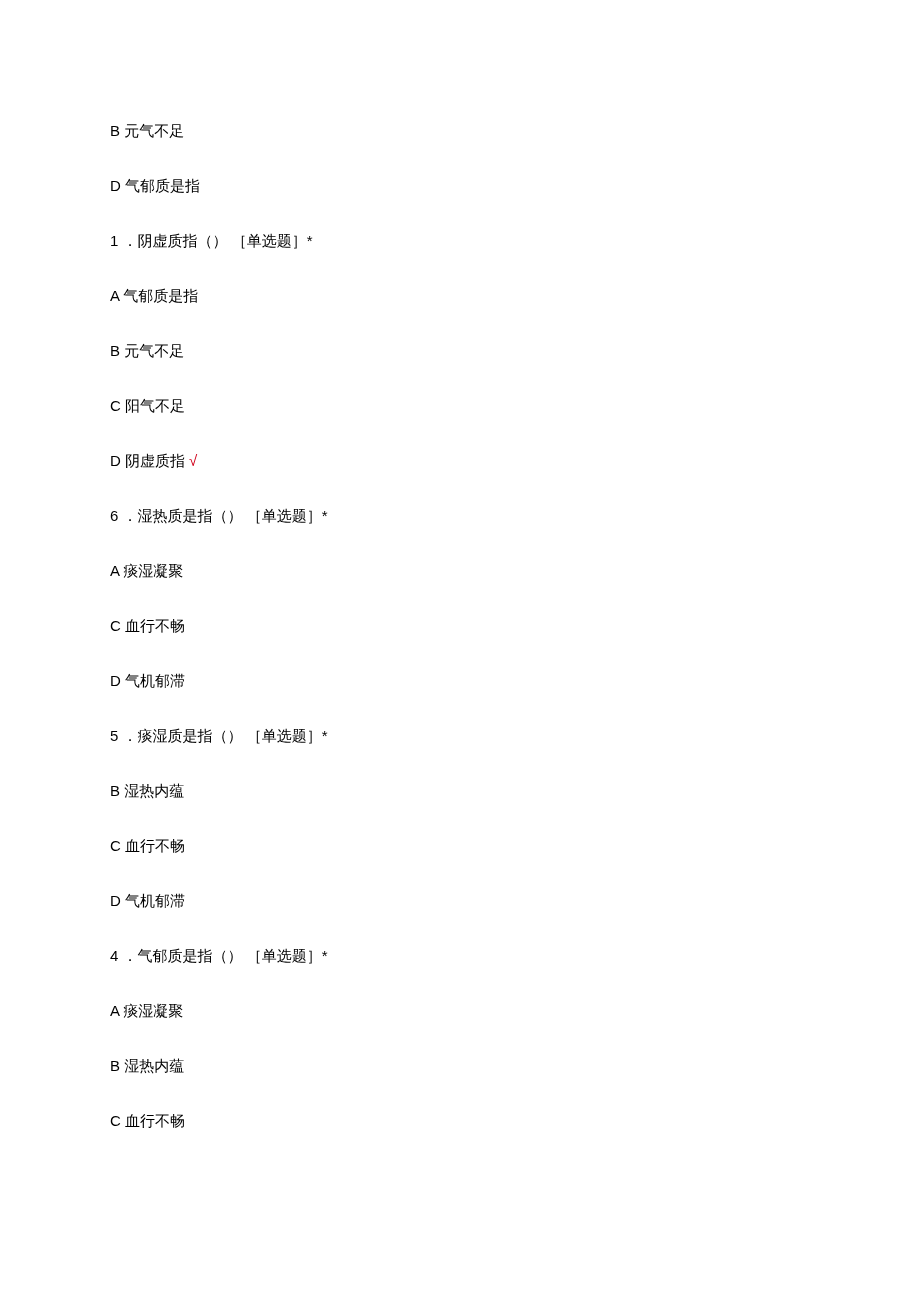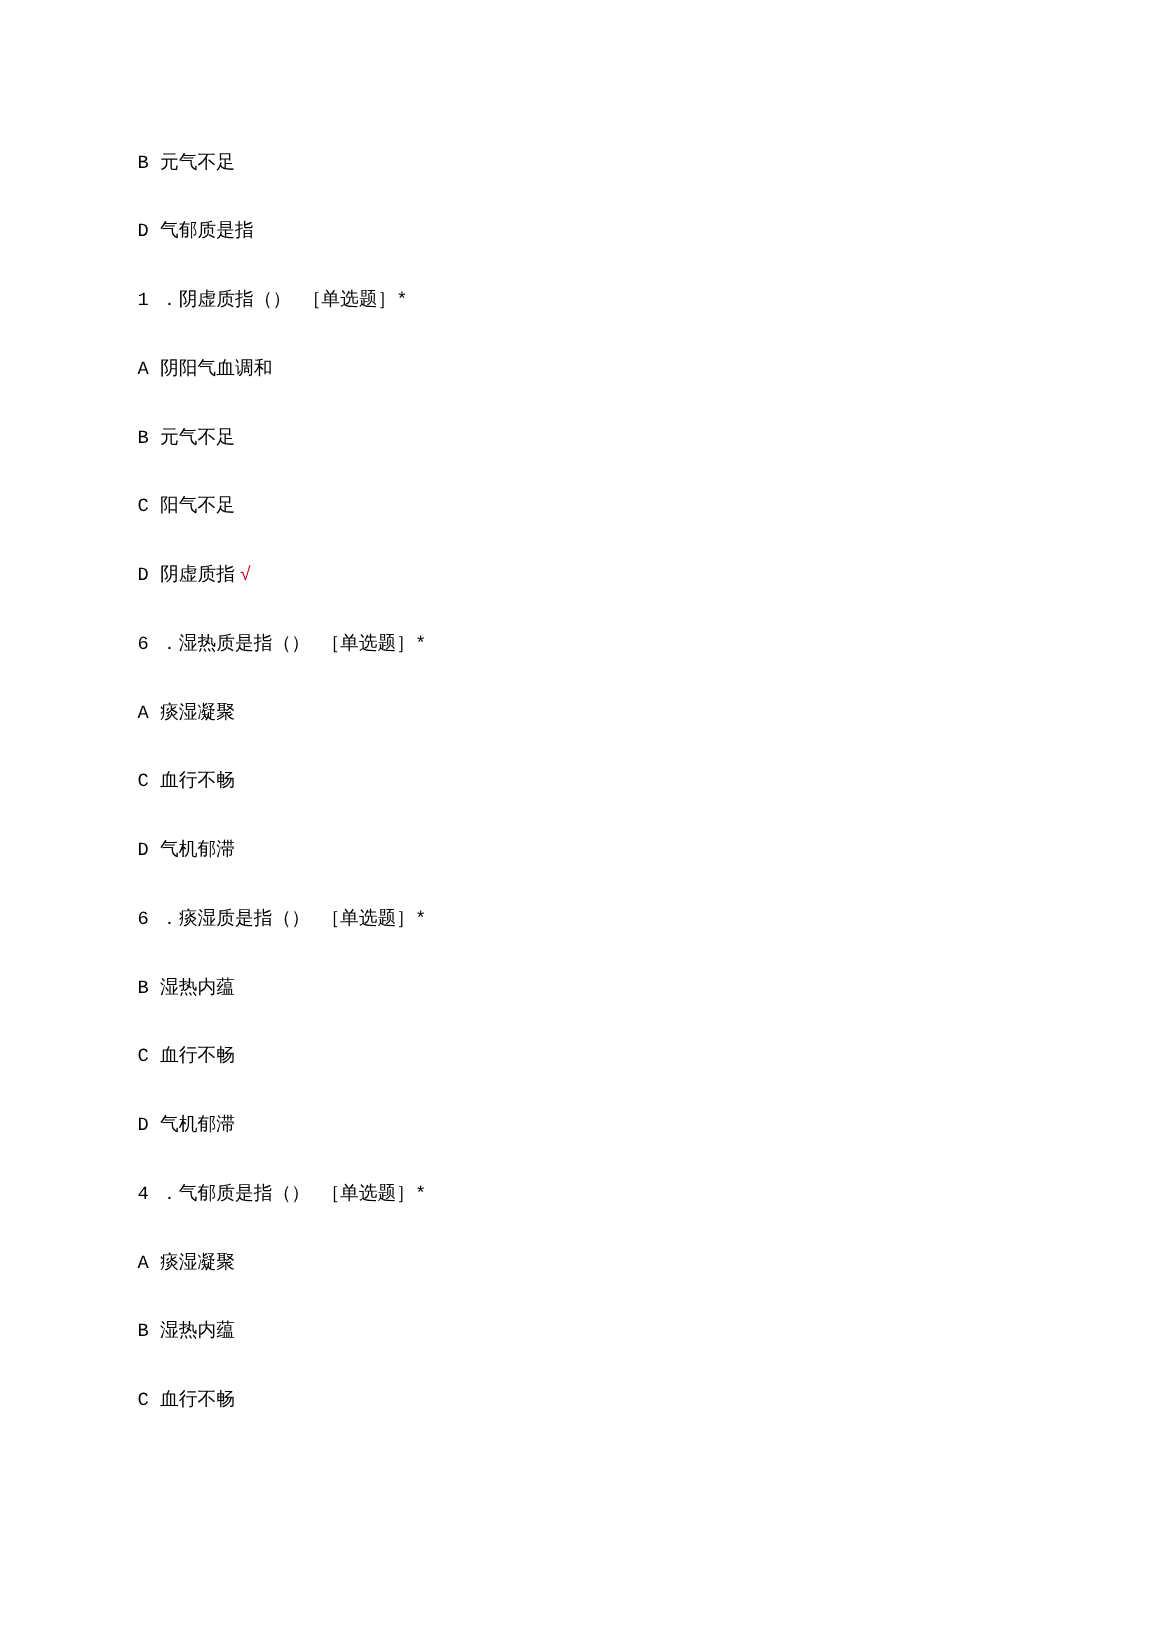--- a/index.html
+++ b/index.html
@@ -10,44 +10,43 @@
     font-size: 15px;
     color: #000000;
     width: 920px;
   }
   .page {
     padding: 120px 110px 80px 110px;
   }
   .line {
     margin-bottom: 34px;
     line-height: 1.4;
-    font-family: Liberation Mono, monospace;
   }
   .check {
     color: #d0021b;
     margin-left: 4px;
     font-weight: normal;
   }
 </style>
 </head>
 <body>
 
 <div class="page" id="container">
     <div class="line"><span>B 元气不足</span></div>
     <div class="line"><span>D 气郁质是指</span></div>
     <div class="line"><span>1 ．阴虚质指（） ［单选题］*</span></div>
-    <div class="line"><span>A 阴阳气血调和</span></div>
+    <div class="line"><span>A 气郁质是指</span></div>
     <div class="line"><span>B 元气不足</span></div>
     <div class="line"><span>C 阳气不足</span></div>
     <div class="line"><span>D 阴虚质指</span><span class="check">√</span></div>
     <div class="line"><span>6 ．湿热质是指（） ［单选题］*</span></div>
     <div class="line"><span>A 痰湿凝聚</span></div>
     <div class="line"><span>C 血行不畅</span></div>
     <div class="line"><span>D 气机郁滞</span></div>
-    <div class="line"><span>6 ．痰湿质是指（） ［单选题］*</span></div>
+    <div class="line"><span>5 ．痰湿质是指（） ［单选题］*</span></div>
     <div class="line"><span>B 湿热内蕴</span></div>
     <div class="line"><span>C 血行不畅</span></div>
     <div class="line"><span>D 气机郁滞</span></div>
     <div class="line"><span>4 ．气郁质是指（） ［单选题］*</span></div>
     <div class="line"><span>A 痰湿凝聚</span></div>
     <div class="line"><span>B 湿热内蕴</span></div>
     <div class="line"><span>C 血行不畅</span></div>
   </div>
 
 </body></html>

